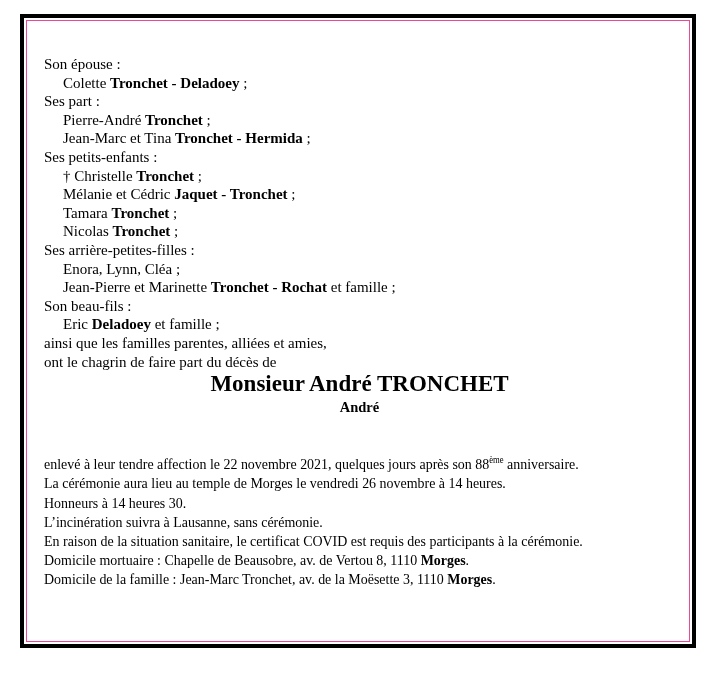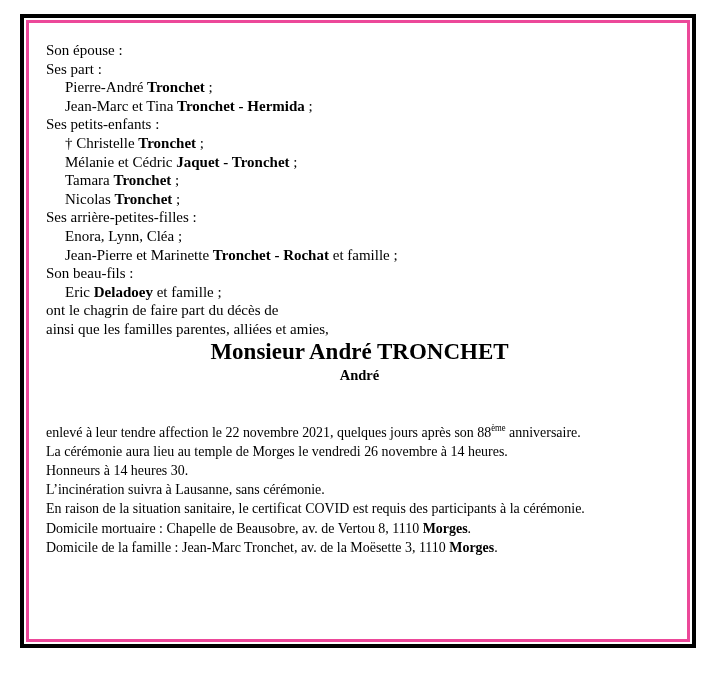--- a/index.html
+++ b/index.html
@@ -13,22 +13,22 @@
   .frame-outer {
     position: absolute;
     left: 20px; top: 14px;
     width: 676px; height: 634px;
     border: 4px solid #000000;
     padding: 2px;
     background: #ffffff;
   }
   .frame-inner {
     width: 100%; height: 100%;
-    border: 3px solid #ec4899;
-    padding: 18px 14px 0 17px;
+    border: 1px solid #ec4899;
+    padding: 34px 14px 0 17px;
   }
   .family {
     font-size: 15px;
     line-height: 18.6px;
   }
   .family .line.indent { padding-left: 19px; }
   .run-bold { font-weight: bold; }
   sup { font-size: 0.62em; }
   .title-block {
     text-align: center;
@@ -54,35 +54,36 @@
   }
 </style>
 </head>
 <body>
 
 <div class="frame-outer">
   <div class="frame-inner">
 
     <div class="family">
         <div class="line"><span>Son épouse :</span></div>
+        <div class="line indent"><span>Colette </span><span class="run-bold">Tronchet - Deladoey</span><span> ;</span></div>
         <div class="line"><span>Ses part :</span></div>
         <div class="line indent"><span>Pierre-André </span><span class="run-bold">Tronchet</span><span> ;</span></div>
         <div class="line indent"><span>Jean-Marc et Tina </span><span class="run-bold">Tronchet - Hermida</span><span> ;</span></div>
         <div class="line"><span>Ses petits-enfants :</span></div>
         <div class="line indent"><span>† Christelle </span><span class="run-bold">Tronchet</span><span> ;</span></div>
         <div class="line indent"><span>Mélanie et Cédric </span><span class="run-bold">Jaquet - Tronchet</span><span> ;</span></div>
         <div class="line indent"><span>Tamara </span><span class="run-bold">Tronchet</span><span> ;</span></div>
         <div class="line indent"><span>Nicolas </span><span class="run-bold">Tronchet</span><span> ;</span></div>
         <div class="line"><span>Ses arrière-petites-filles :</span></div>
         <div class="line indent"><span>Enora, Lynn, Cléa ;</span></div>
         <div class="line indent"><span>Jean-Pierre et Marinette </span><span class="run-bold">Tronchet - Rochat</span><span> et famille ;</span></div>
         <div class="line"><span>Son beau-fils :</span></div>
         <div class="line indent"><span>Eric </span><span class="run-bold">Deladoey</span><span> et famille ;</span></div>
+        <div class="line"><span>ainsi que les familles parentes, alliées et amies,</span></div>
         <div class="line"><span>ont le chagrin de faire part du décès de</span></div>
-        <div class="line"><span>ainsi que les familles parentes, alliées et amies,</span></div>
       </div>
 
     <div class="title-block">
       <div class="deceased-name">Monsieur André TRONCHET</div>
       <div class="nickname">André</div>
     </div>
 
     <div class="details">
         <div class="line"><span>enlevé à leur tendre affection le 22 novembre 2021, quelques jours après son 88</span><sup>ème</sup><span> anniversaire.</span></div>
         <div class="line"><span>La cérémonie aura lieu au temple de Morges le vendredi 26 novembre à 14 heures.</span></div>

